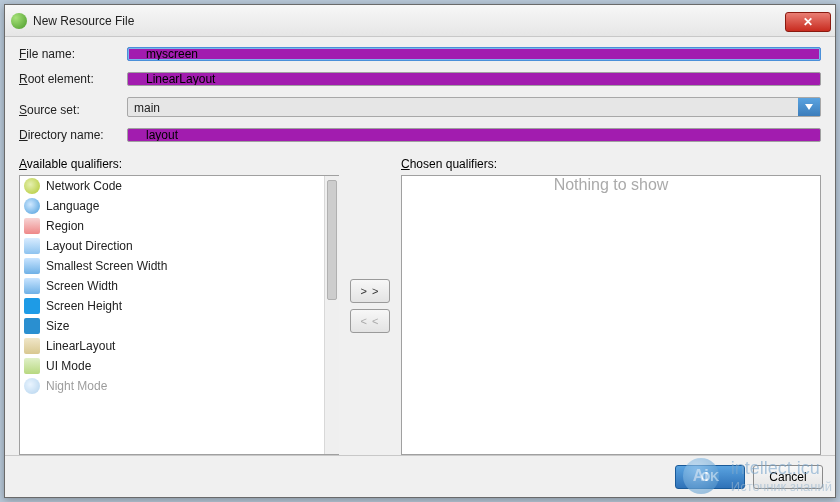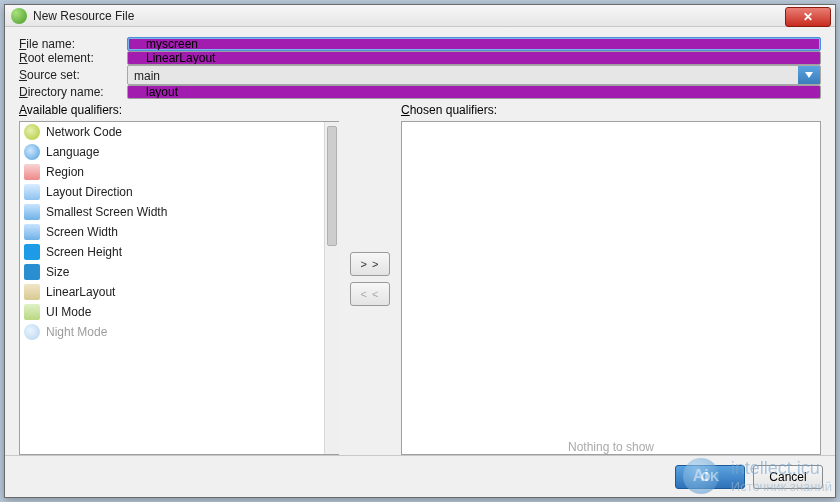--- a/index.html
+++ b/index.html
@@ -16,21 +16,21 @@
   .window {
     position: absolute;
     left: 4px; top: 4px; right: 4px; bottom: 4px;
     background: #f0f0f0;
     border: 1px solid #6a6a6a;
     display: flex;
     flex-direction: column;
     box-shadow: 0 2px 8px rgba(0,0,0,0.3);
   }
   .titlebar {
-    height: 22px;
+    height: 32px;
     background: linear-gradient(#f7f7f7, #e6e6e6);
     border-bottom: 1px solid #c8c8c8;
     display: flex;
     align-items: center;
     padding: 0 0 0 6px;
     justify-content: center;
   }
   .titlebar .app-icon {
     width: 16px; height: 16px;
     border-radius: 50%;
@@ -53,22 +53,22 @@
   .content {
     flex: 1;
     background: #f0f0f0;
     display: flex;
     flex-direction: column;
     padding: 10px 14px 0 14px;
     overflow: hidden;
   }
   .form-row {
     display: flex;
-    align-items: center;
-    margin-bottom: 0;
+    align-items: flex-end;
+    margin-bottom: 11px;
   }
   .form-row .label {
     width: 108px;
     color: #222;
   }
   .form-row .label u { text-decoration: underline; }
   .text-input {
     flex: 1;
     height: 14px;
     border: 1px solid #a0a0a0;
@@ -188,24 +188,24 @@
     color: #333;
     cursor: pointer;
   }
   .move-btn.disabled { color: #aaa; cursor: default; }
 
   .chosen-box {
     flex: 1;
     background: #fff;
     border: 1px solid #a0a0a0;
     display: flex;
-    align-items: flex-end;
+    align-items: flex-start;
     justify-content: center;
     color: #aaa;
-    font-size: 12px;
+    font-size: 16px;
   }
 
   .footer {
     height: 42px;
     border-top: 1px solid #c8c8c8;
     display: flex;
     align-items: center;
     justify-content: flex-end;
     padding: 0 12px;
     gap: 8px;

